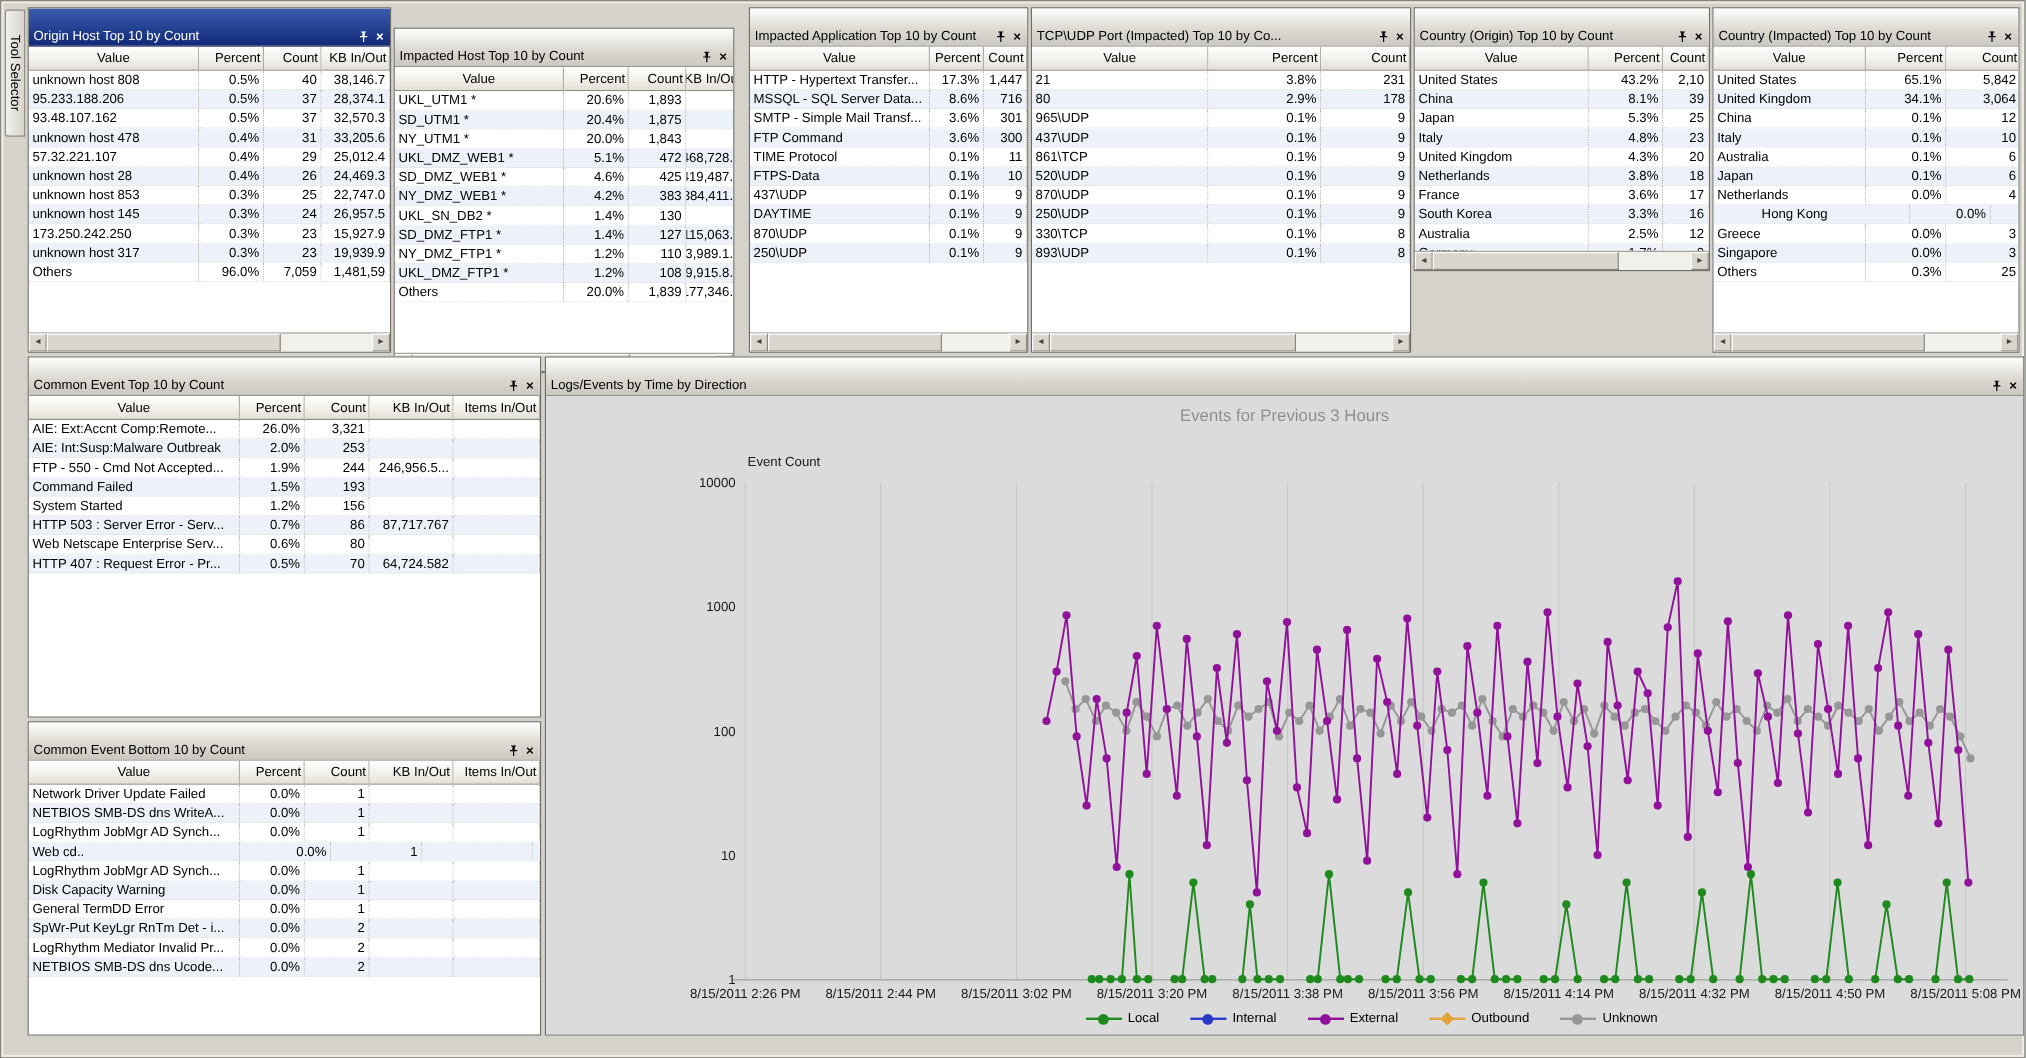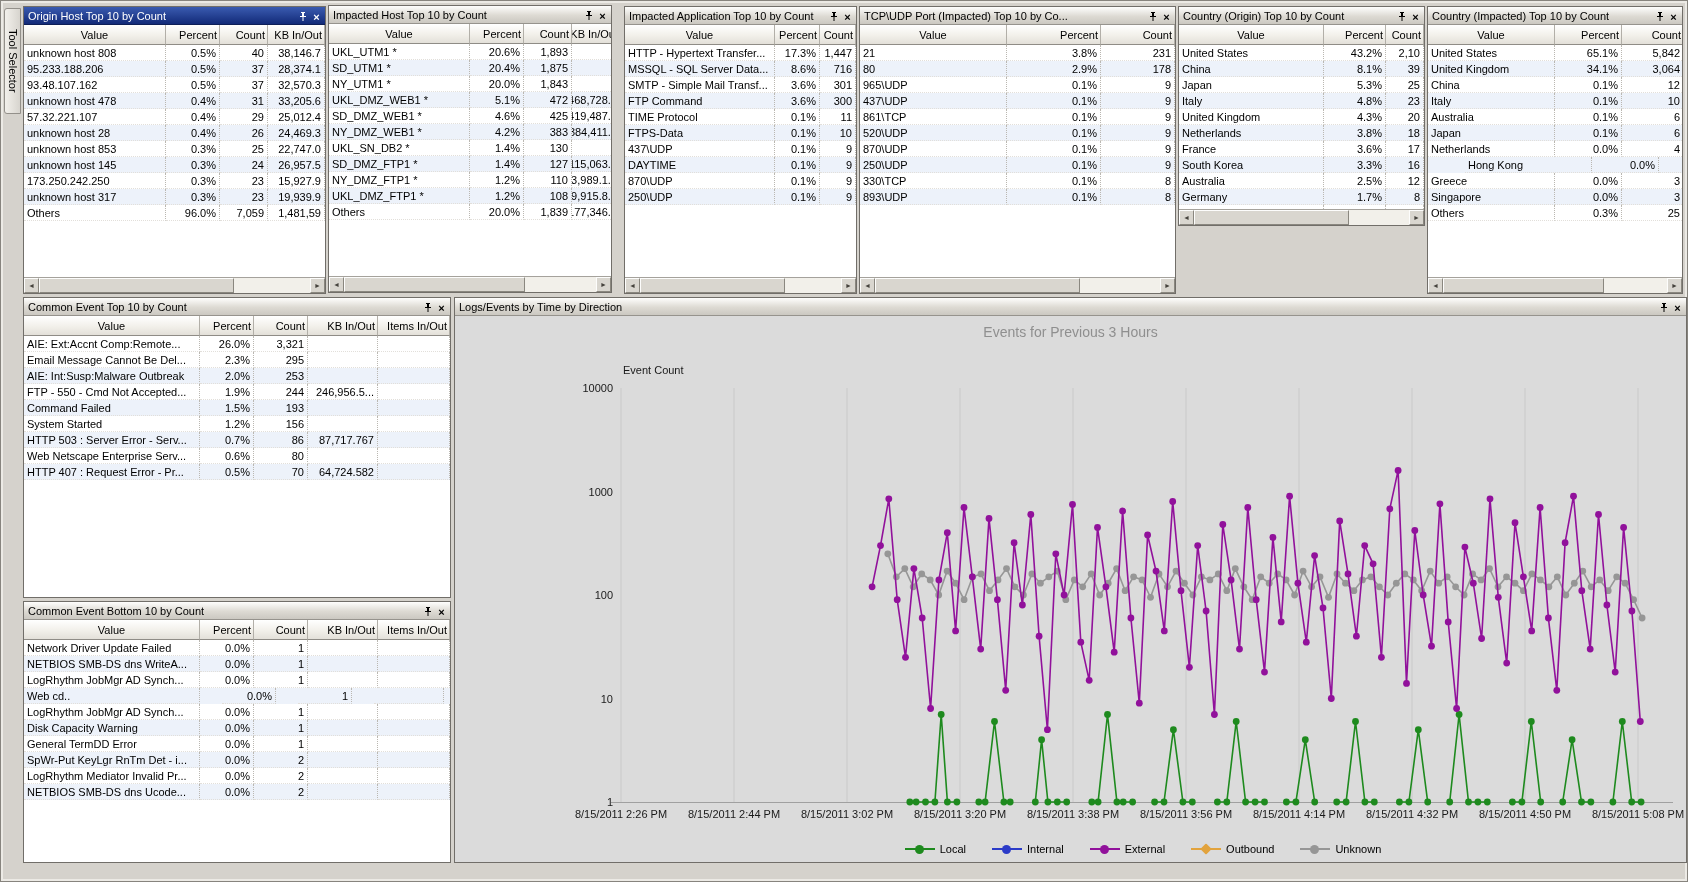--- a/index.html
+++ b/index.html
@@ -20,21 +20,21 @@
   .tool-tab span{writing-mode:vertical-rl;white-space:nowrap;font-size:11px;}
   
   .panel{
     position:absolute;background:#fff;border:1px solid #716e69;
     display:flex;flex-direction:column;box-sizing:border-box;overflow:hidden;
   }
   .titlebar{
     flex:0 0 15px;height:15px;
     background:linear-gradient(180deg,#fefefd,#ddDAd3 55%,#cbc8c1);
     border-bottom:1px solid #96938d;
-    display:flex;align-items:center;padding:2px 2px 0 4px;gap:1px;
+    display:flex;align-items:center;padding:16px 2px 0 4px;gap:1px;
   }
   .titlebar.active{background:linear-gradient(180deg,#3a5bb0,#122a78);color:#fff;border-bottom-color:#0d1e56;}
   .title-text{flex:1;white-space:nowrap;overflow:hidden;font-size:11px;line-height:13px;}
   .pin-btn,.close-btn{flex:0 0 13px;width:13px;height:12px;display:flex;align-items:center;justify-content:center;}
   .close-btn{font-size:11px;font-weight:bold;line-height:10px;}
   
   .tbl{flex:1 1 auto;display:flex;flex-direction:column;background:#fff;overflow:hidden;}
   .hdr{display:grid;flex:0 0 20px;height:20px;}
   .hcell{
     background:linear-gradient(180deg,#ffffff,#f2f0ea 55%,#e3e0d9);
@@ -169,21 +169,21 @@
         </div>
       </div>
       <div class="scrollbar">
         <div class="sb-btn">◄</div>
         <div class="sb-track">
           <div class="sb-thumb"></div>
         </div>
         <div class="sb-btn">►</div>
       </div>
     </div>
-  <div class="panel" style="left:327px;top:4px;width:284px;height:288px">
+  <div class="panel" style="left:327px;top:22px;width:284px;height:288px">
       <div class="titlebar">
         <span class="title-text">Impacted Host Top 10 by Count</span>
         <span class="pin-btn">
           <svg width="8" height="9" viewBox="0 0 8 9">
             <path fill="currentColor" d="M2 0h4v1H5v3h2v1H1V4h2V1H2zM3.5 5h1v4h-1z"></path>
           </svg>
         </span>
         <span class="close-btn">×</span>
       </div>
       <div class="tbl">
@@ -594,27 +594,20 @@
           <div class="hcell">Value</div>
           <div class="hcell num">Percent</div>
           <div class="hcell num">Count</div>
           <div class="hcell num">KB In/Out</div>
           <div class="hcell num">Items In/Out</div>
         </div>
         <div class="row" style="grid-template-columns: 176px 54px 54px 70px 72px;">
           <div class="cell">AIE: Ext:Accnt Comp:Remote...</div>
           <div class="cell num">26.0%</div>
           <div class="cell num">3,321</div>
-          <div class="cell num"></div>
-          <div class="cell num"></div>
-        </div>
-        <div class="row" style="grid-template-columns: 176px 54px 54px 70px 72px;">
-          <div class="cell">Email Message Cannot Be Del...</div>
-          <div class="cell num">2.3%</div>
-          <div class="cell num">295</div>
           <div class="cell num"></div>
           <div class="cell num"></div>
         </div>
         <div class="row alt" style="grid-template-columns: 176px 54px 54px 70px 72px;">
           <div class="cell">AIE: Int:Susp:Malware Outbreak</div>
           <div class="cell num">2.0%</div>
           <div class="cell num">253</div>
           <div class="cell num"></div>
           <div class="cell num"></div>
         </div>

